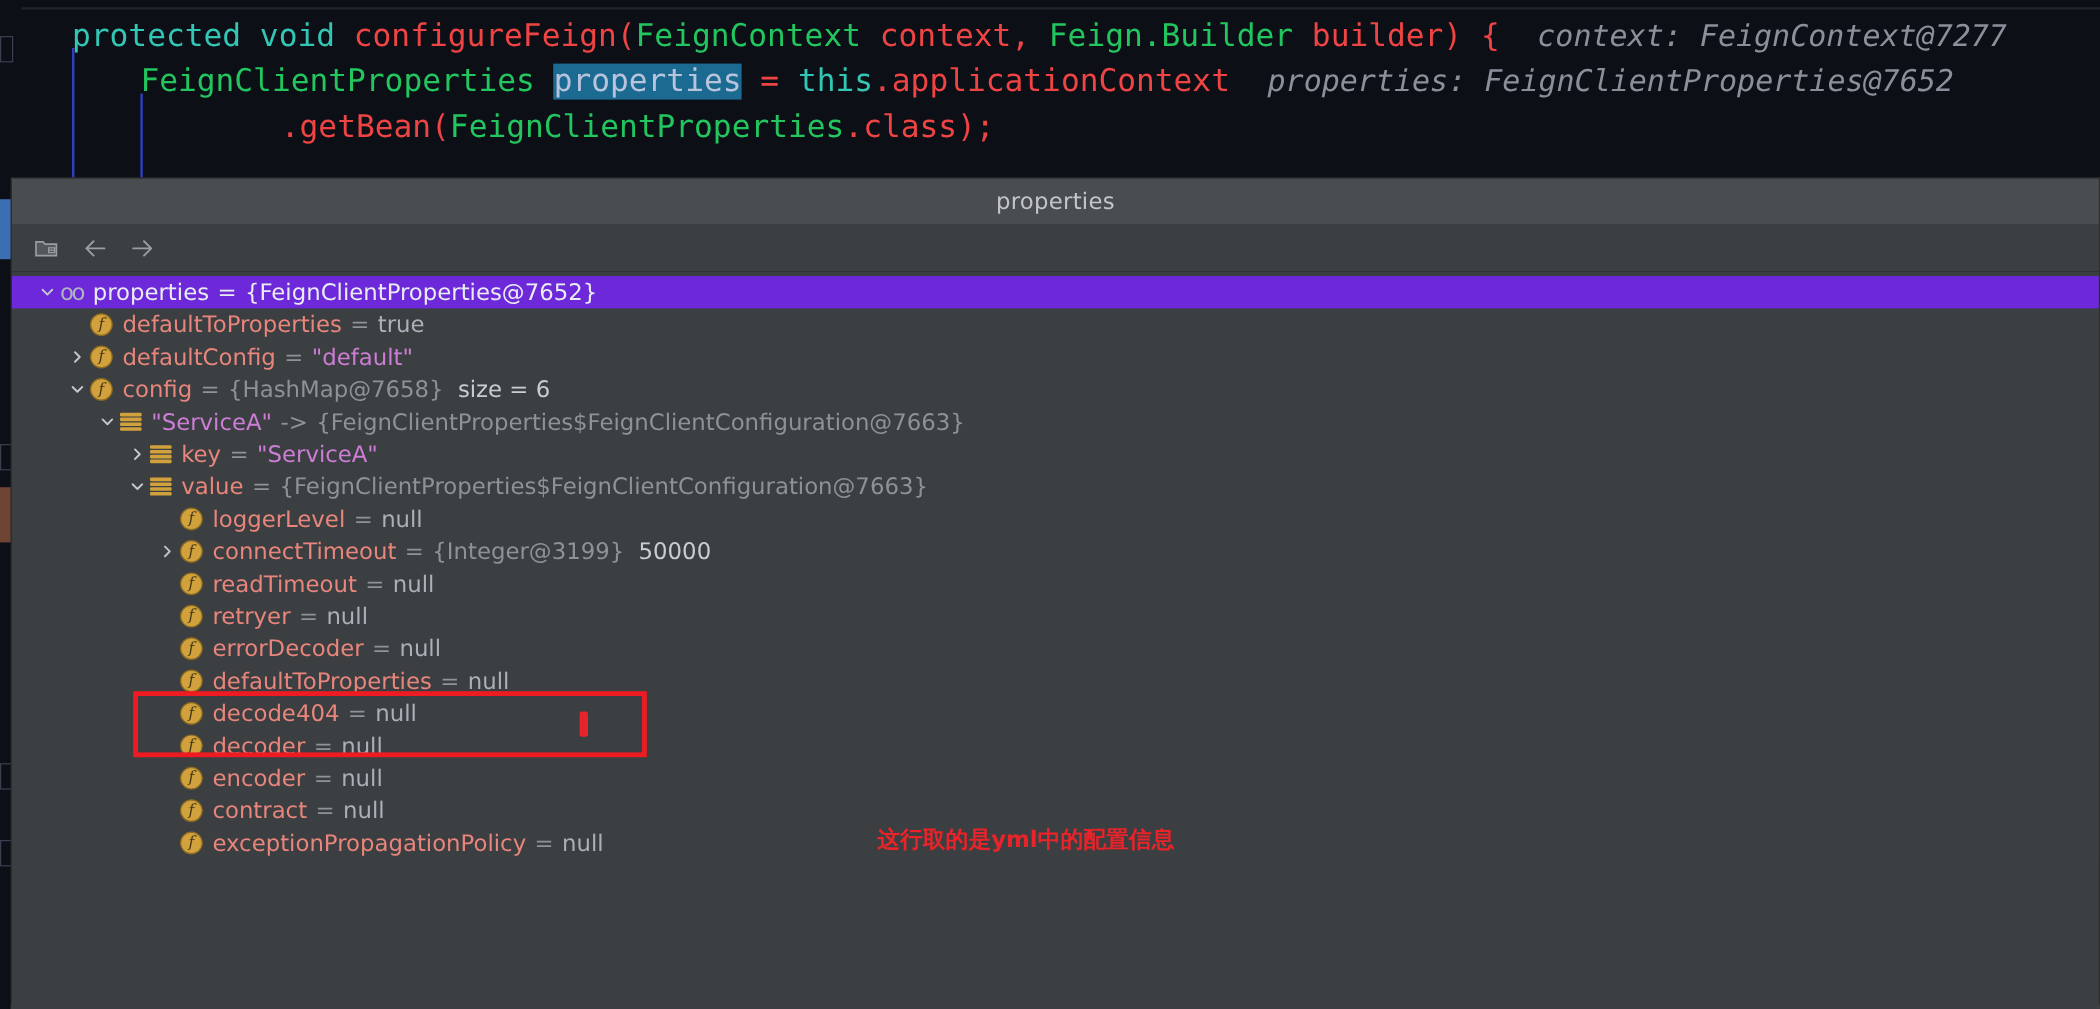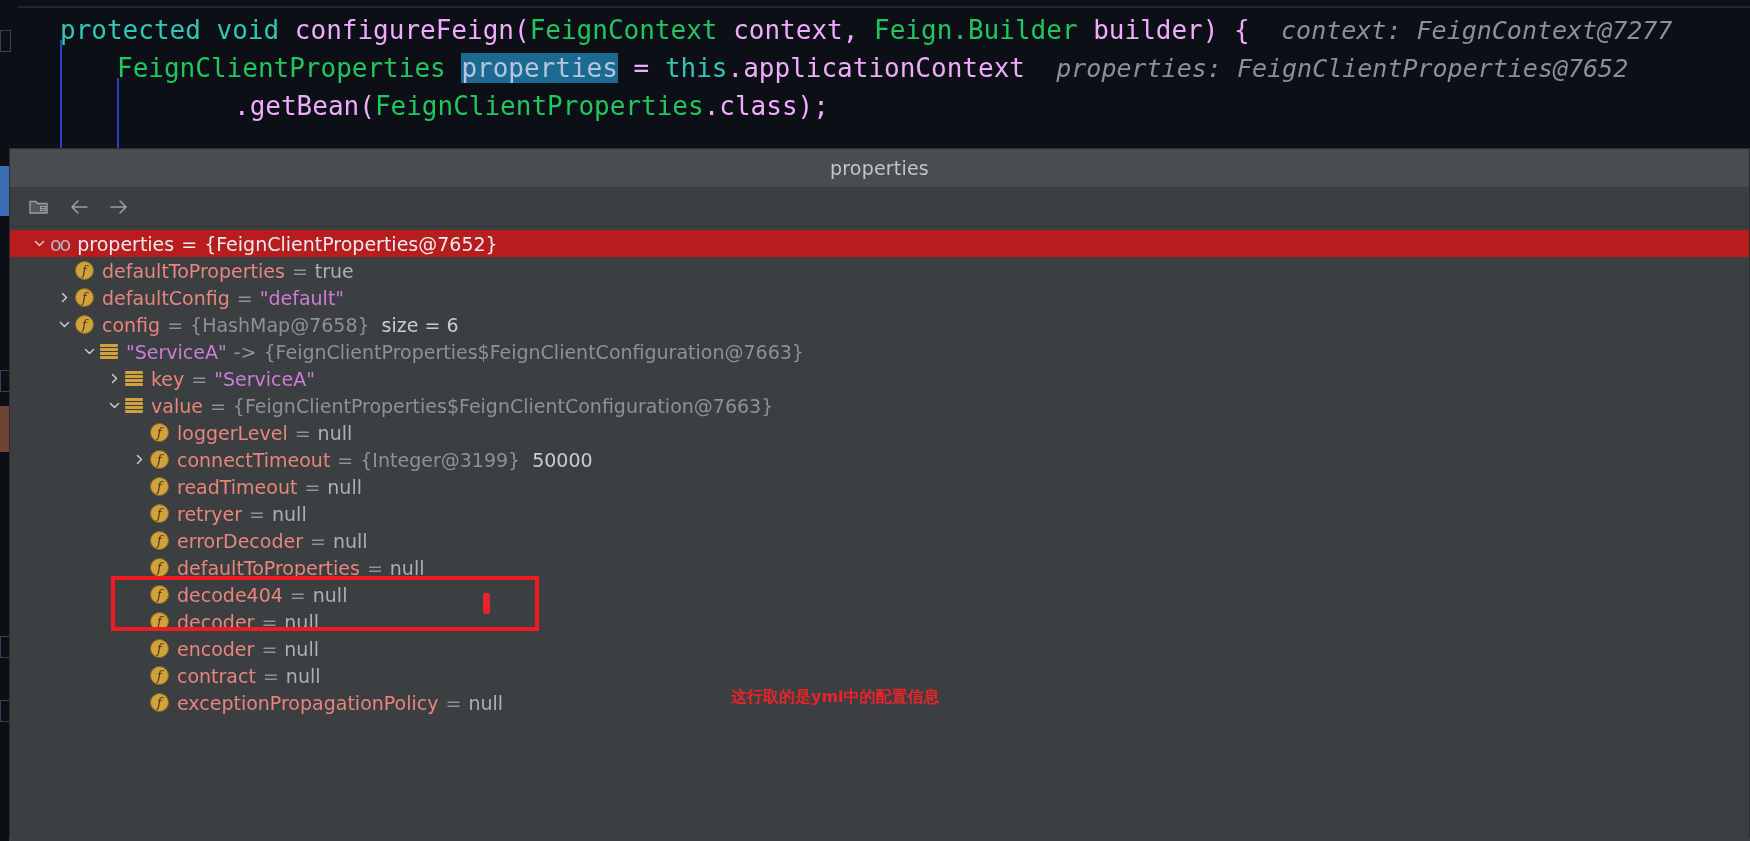--- a/index.html
+++ b/index.html
@@ -27,21 +27,21 @@
     line-height: 40px;
     white-space: pre;
     color: #d8dde6;
   }
   .ln1 { left: 60px; top: 10px; }
   .ln2 { left: 117px; top: 48px; }
   .ln3 { left: 234px; top: 86px; }
 
   .tok-kw      { color: #33c6b4; margin-top: 16px; }
   .tok-type    { color: #22c55e; }
-  .tok-plain   { color: #f0abfc; }
+  .tok-plain   { color: #ef4444; }
   .tok-hint    { color: #8b8f99; font-style: italic; font-size: 25px; }
   .tok-sel     { background: #1a6a92; color: #b9c4dc; }
 
   .indent-guide {
     position: absolute; width: 2px; background: #2f3fbf;
   }
   .ig1 { left: 60px; top: 40px; height: 108px; }
   .ig2 { left: 117px; top: 78px; height: 70px; }
 
   
@@ -95,21 +95,21 @@
     background: #3c3f41;
     padding-top: 3px;
   }
   .row {
     position: relative; height: 27px;
     display: flex; align-items: center;
     white-space: nowrap;
     font-size: 19px;
     color: #a9b7c6;
   }
-  .row.selected { background: #b91c1c; }
+  .row.selected { background: #6d28d9; }
   .row.selected .name,
   .row.selected .eq,
   .row.selected .val,
   .row.selected .str { color: #e8ecf2; }
 
   .twisty {
     width: 22px; flex: 0 0 22px; height: 27px;
     display: flex; align-items: center; justify-content: center;
     color: #b9bdc1;
   }
@@ -146,21 +146,21 @@
   .name.mapkey { color: #cc7dd6; }
   .eq   { color: #8f9296; margin: 0 7px; }
   .val  { color: #a9b0b8; }
   .val.dim { color: #8d9298; }
   .str  { color: #cc7dd6; }
   .sizelabel { color: #c9cdd2; margin-left: 12px; }
 
   
   .annot {
     position: absolute; left: 721px; top: 538px;
-    color: #e8242a; font-weight: bold; font-size: 16px;
+    color: #e8242a; font-weight: bold; font-size: 19px;
     white-space: nowrap;
   }
   .redbox {
     position: absolute; left: 101px; top: 427px;
     width: 428px; height: 55px;
     border: 4px solid #ef1b22;
     pointer-events: none;
   }
   .caret {
     position: absolute; left: 473px; top: 444px;

